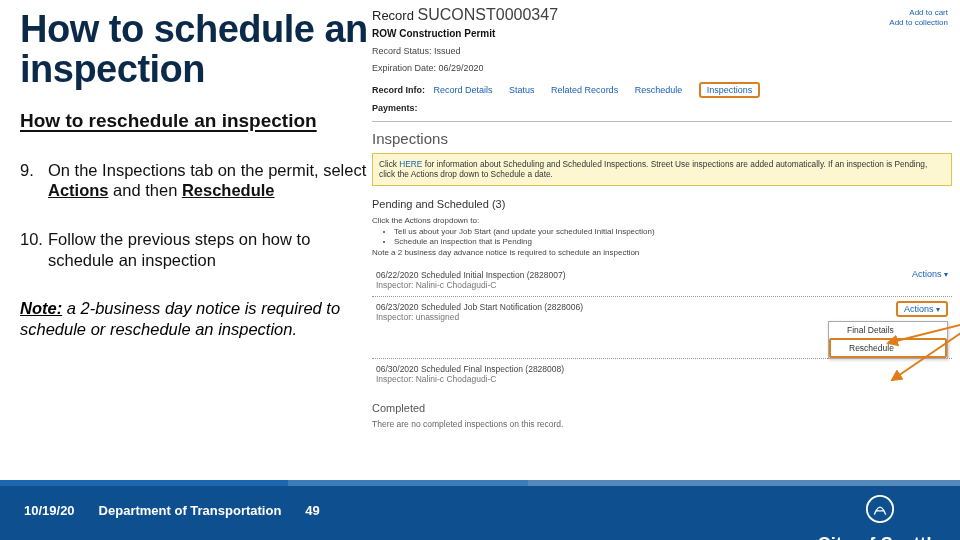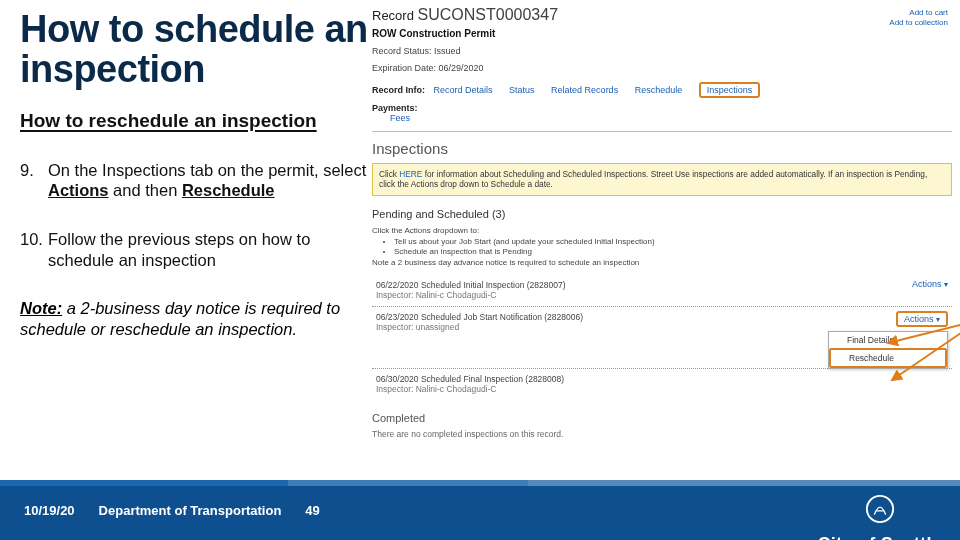--- a/index.html
+++ b/index.html
@@ -98,21 +98,20 @@
     <div class="tabs">
       <span class="lbl">Record Info:</span>
       <span class="tab">Record Details</span>
       <span class="tab">Status</span>
       <span class="tab">Related Records</span>
       <span class="tab">Reschedule</span>
       <span class="tab boxed">Inspections</span>
     </div>
     <div class="pay">
       <div class="lbl">Payments:</div>
-      <div class="val">Fees</div>
     </div>
     <hr class="sep">
 
     <div class="insp-head">Inspections</div>
     <div class="yellowbox">
       <span>Click </span><span class="link">HERE</span><span> for information about Scheduling and Scheduled Inspections. Street Use inspections are added automatically. If an inspection is Pending, click the Actions drop down to Schedule a date.</span>
     </div>
 
     <div class="pending">Pending and Scheduled (3)</div>
     <div class="helper">

